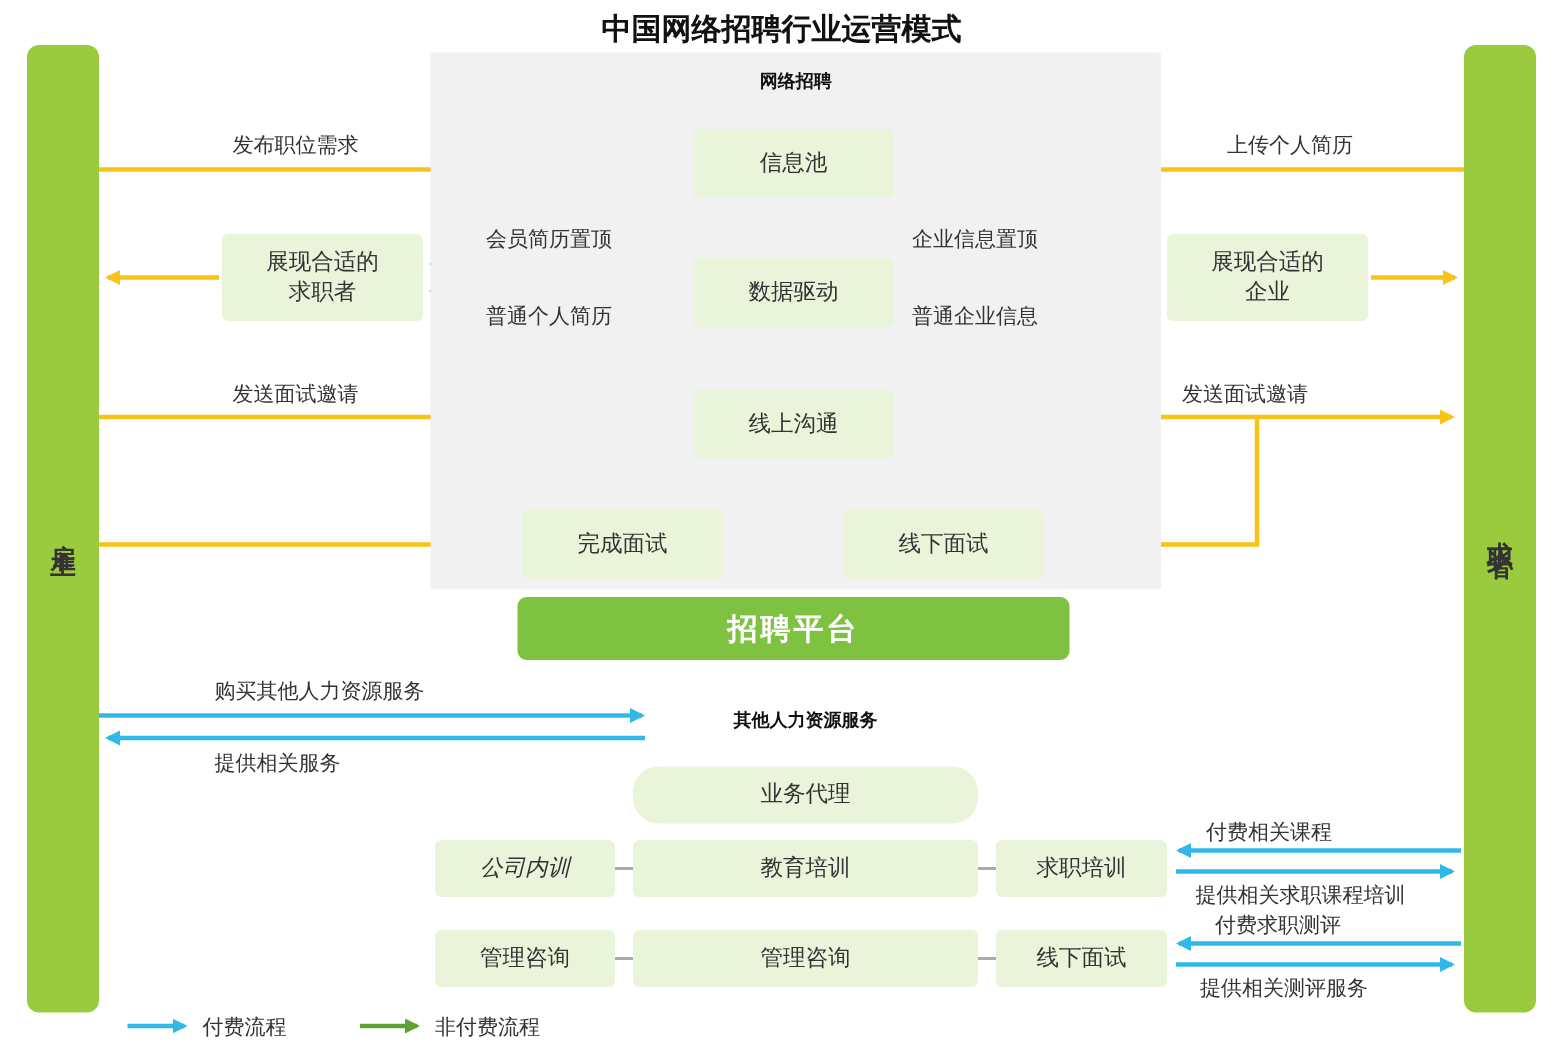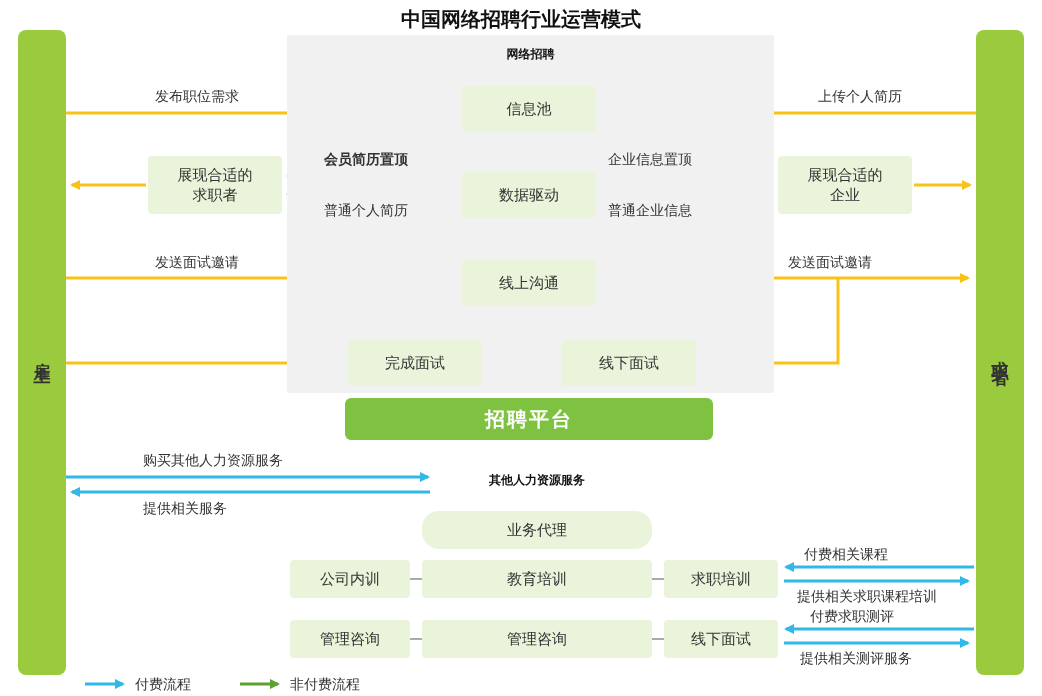--- a/index.html
+++ b/index.html
@@ -102,30 +102,30 @@
 
   <div class="abs node" style="left:148px; top:156px; width:134px; height:58px;">展现合适的
 求职者</div>
   <div class="abs node" style="left:778px; top:156px; width:134px; height:58px;">展现合适的
 企业</div>
 
   <div class="abs platform" style="left:345px; top:398px; width:368px; height:42px;">招聘平台</div>
 
   <div class="abs heading" style="left:347px; top:472px; width:380px;">其他人力资源服务</div>
   <div class="abs node" style="left:422px; top:511px; width:230px; height:38px;border-radius:17px;">业务代理</div>
-  <div class="abs node" style="left:290px; top:560px; width:120px; height:38px;">公司内训</div>
+  <div class="abs node" style="left:290px; top:560px; width:120px; height:38px;font-style:italic;">公司内训</div>
   <div class="abs node" style="left:422px; top:560px; width:230px; height:38px;">教育培训</div>
   <div class="abs node" style="left:664px; top:560px; width:114px; height:38px;">求职培训</div>
   <div class="abs node" style="left:290px; top:620px; width:120px; height:38px;">管理咨询</div>
   <div class="abs node" style="left:422px; top:620px; width:230px; height:38px;">管理咨询</div>
   <div class="abs node" style="left:664px; top:620px; width:114px; height:38px;">线下面试</div>
 
   <div class="abs lbl" style="left:155px; top:88px;">发布职位需求</div>
   <div class="abs lbl" style="left:818px; top:88px;">上传个人简历</div>
-  <div class="abs lbl" style="left:324px; top:151px;font-weight:bold;">会员简历置顶</div>
+  <div class="abs lbl" style="left:324px; top:151px;">会员简历置顶</div>
   <div class="abs lbl" style="left:324px; top:202px;">普通个人简历</div>
   <div class="abs lbl" style="left:608px; top:151px;">企业信息置顶</div>
   <div class="abs lbl" style="left:608px; top:202px;">普通企业信息</div>
   <div class="abs lbl" style="left:155px; top:254px;">发送面试邀请</div>
   <div class="abs lbl" style="left:788px; top:254px;">发送面试邀请</div>
   <div class="abs lbl" style="left:143px; top:452px;">购买其他人力资源服务</div>
   <div class="abs lbl" style="left:143px; top:500px;">提供相关服务</div>
   <div class="abs lbl" style="left:804px; top:546px;">付费相关课程</div>
   <div class="abs lbl" style="left:797px; top:588px;">提供相关求职课程培训</div>
   <div class="abs lbl" style="left:810px; top:608px;">付费求职测评</div>

